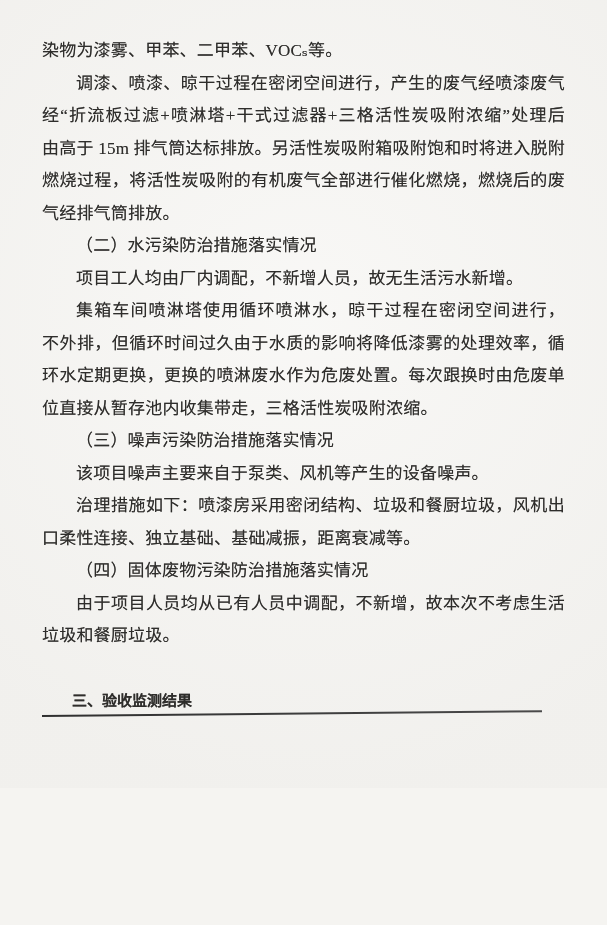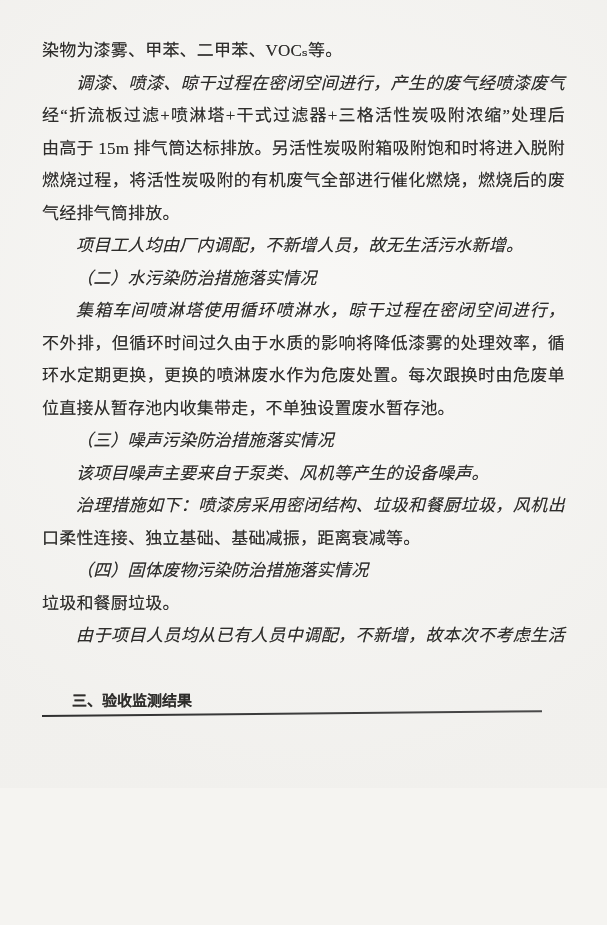--- a/index.html
+++ b/index.html
@@ -32,21 +32,20 @@
     text-align:left;
     text-shadow:0 0 0.6px rgba(50,48,45,0.55);
     letter-spacing:0.2px;
   }
   .line.fill{
     text-align:justify;
     text-align-last:justify;
   }
   .line.indent{
     text-indent:34px;
-    font-style:italic;
   }
   .section-heading{
     margin-top:32.5px;
     font-size:15px;
     font-weight:bold;
     line-height:32.5px;
     height:32.5px;
     text-indent:30px;
     text-shadow:0 0 0.6px rgba(40,38,36,0.6);
   }
@@ -69,45 +68,45 @@
           <div class="line">染物为漆雾、甲苯、二甲苯、VOCₛ等。</div>
         </div>
         <div class="paragraph">
           <div class="line indent fill">调漆、喷漆、晾干过程在密闭空间进行，产生的废气经喷漆废气</div>
           <div class="line fill">经“折流板过滤+喷淋塔+干式过滤器+三格活性炭吸附浓缩”处理后</div>
           <div class="line fill">由高于 15m 排气筒达标排放。另活性炭吸附箱吸附饱和时将进入脱附</div>
           <div class="line fill">燃烧过程，将活性炭吸附的有机废气全部进行催化燃烧，燃烧后的废</div>
           <div class="line">气经排气筒排放。</div>
         </div>
         <div class="paragraph">
-          <div class="line indent">项目工人均由厂内调配，不新增人员，故无生活污水新增。</div>
+          <div class="line indent">（二）水污染防治措施落实情况</div>
         </div>
         <div class="paragraph">
-          <div class="line indent">（二）水污染防治措施落实情况</div>
+          <div class="line indent">项目工人均由厂内调配，不新增人员，故无生活污水新增。</div>
         </div>
         <div class="paragraph">
           <div class="line indent fill">集箱车间喷淋塔使用循环喷淋水，晾干过程在密闭空间进行，</div>
           <div class="line fill">不外排，但循环时间过久由于水质的影响将降低漆雾的处理效率，循</div>
           <div class="line fill">环水定期更换，更换的喷淋废水作为危废处置。每次跟换时由危废单</div>
-          <div class="line">位直接从暂存池内收集带走，不单独设置废水暂存池。</div>
+          <div class="line">位直接从暂存池内收集带走，三格活性炭吸附浓缩。</div>
         </div>
         <div class="paragraph">
           <div class="line indent">（三）噪声污染防治措施落实情况</div>
         </div>
         <div class="paragraph">
           <div class="line indent">该项目噪声主要来自于泵类、风机等产生的设备噪声。</div>
         </div>
         <div class="paragraph">
           <div class="line indent fill">治理措施如下：喷漆房采用密闭结构、垃圾和餐厨垃圾，风机出</div>
           <div class="line">口柔性连接、独立基础、基础减振，距离衰减等。</div>
         </div>
         <div class="paragraph">
           <div class="line indent">（四）固体废物污染防治措施落实情况</div>
         </div>
         <div class="paragraph">
+          <div class="line indent fill">由于项目人员均从已有人员中调配，不新增，故本次不考虑生活</div>
           <div class="line">垃圾和餐厨垃圾。</div>
-          <div class="line indent fill">由于项目人员均从已有人员中调配，不新增，故本次不考虑生活</div>
         </div>
       </div>
     <div class="section-heading">三、验收监测结果</div>
     <div class="heading-rule"></div>
   </div>
 </div>
 
 </body></html>

